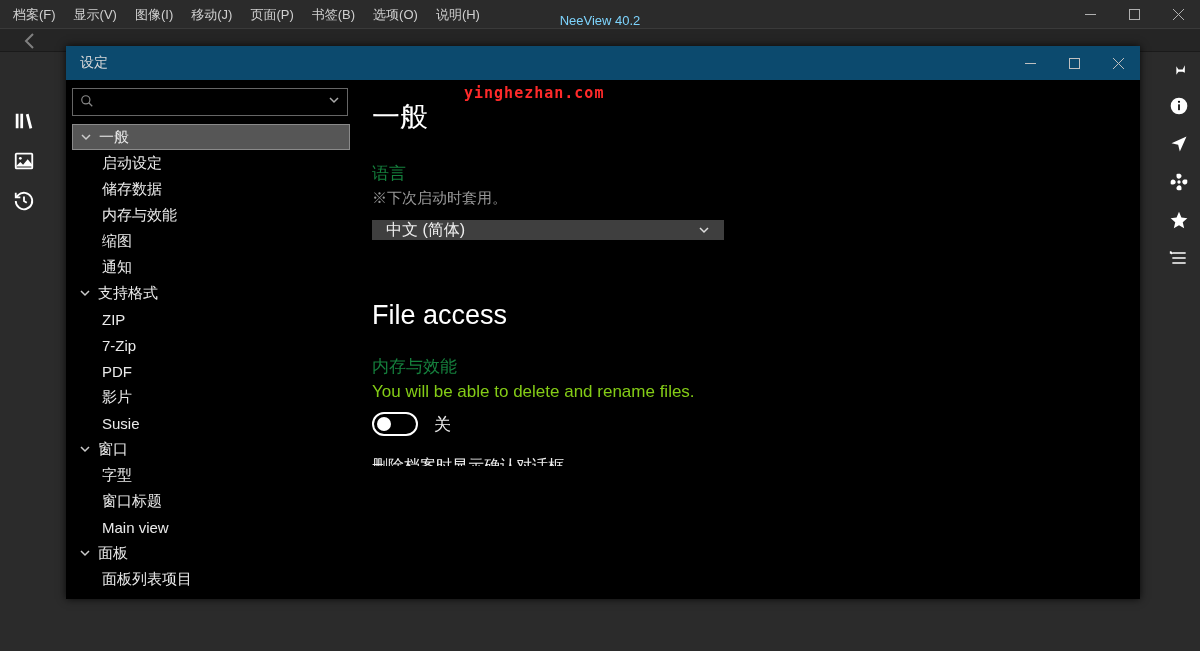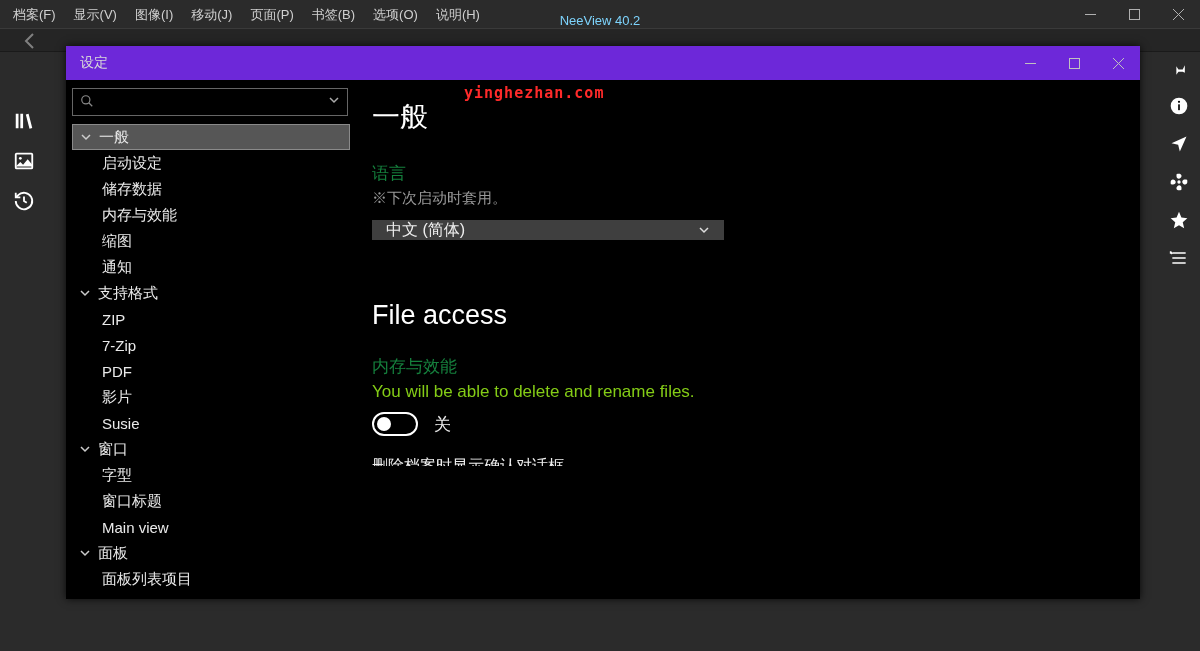--- a/index.html
+++ b/index.html
@@ -19,21 +19,21 @@
 
 .left-rail { position: absolute; left: 0; top: 110px; width: 48px; display: flex; flex-direction: column; align-items: center; gap: 18px; }
 .left-rail .rail-icon { color: #fff; cursor: pointer; }
 
 
 .right-rail { position: absolute; right: 0; top: 54px; width: 42px; display: flex; flex-direction: column; align-items: center; gap: 18px; padding-top: 6px; }
 .right-rail .rail-icon { color: #fff; cursor: pointer; }
 
 
 .dialog { position: absolute; left: 66px; top: 46px; right: 60px; bottom: 52px; background: #000; box-shadow: 0 0 8px rgba(0,0,0,.8); display: flex; flex-direction: column; }
-.dialog-titlebar { height: 34px; background: #6d28d9; display: flex; align-items: center; padding: 0 14px; position: relative; }
+.dialog-titlebar { height: 34px; background: #0c4a6e; display: flex; align-items: center; padding: 0 14px; position: relative; }
 .dialog-titlebar .dtitle { font-size: 14px; color: #d8d8d8; }
 .dialog-titlebar .dcontrols { position: absolute; right: 0; top: 0; height: 34px; display: flex; }
 .dialog-titlebar .dbtn { width: 44px; height: 34px; display: flex; align-items: center; justify-content: center; color: #c0c0c0; cursor: pointer; }
 
 .dialog-body { flex: 1; display: flex; overflow: hidden; }
 
 
 .sidebar { width: 288px; background: #000; padding: 8px 0 0 6px; display: flex; flex-direction: column; }
 .search-wrap { margin: 0 6px 8px 0; position: relative; }
 .search-input { width: 100%; height: 28px; background: #000; border: 1px solid #666; color: #ccc; padding: 0 28px 0 28px; font-size: 13px; }

